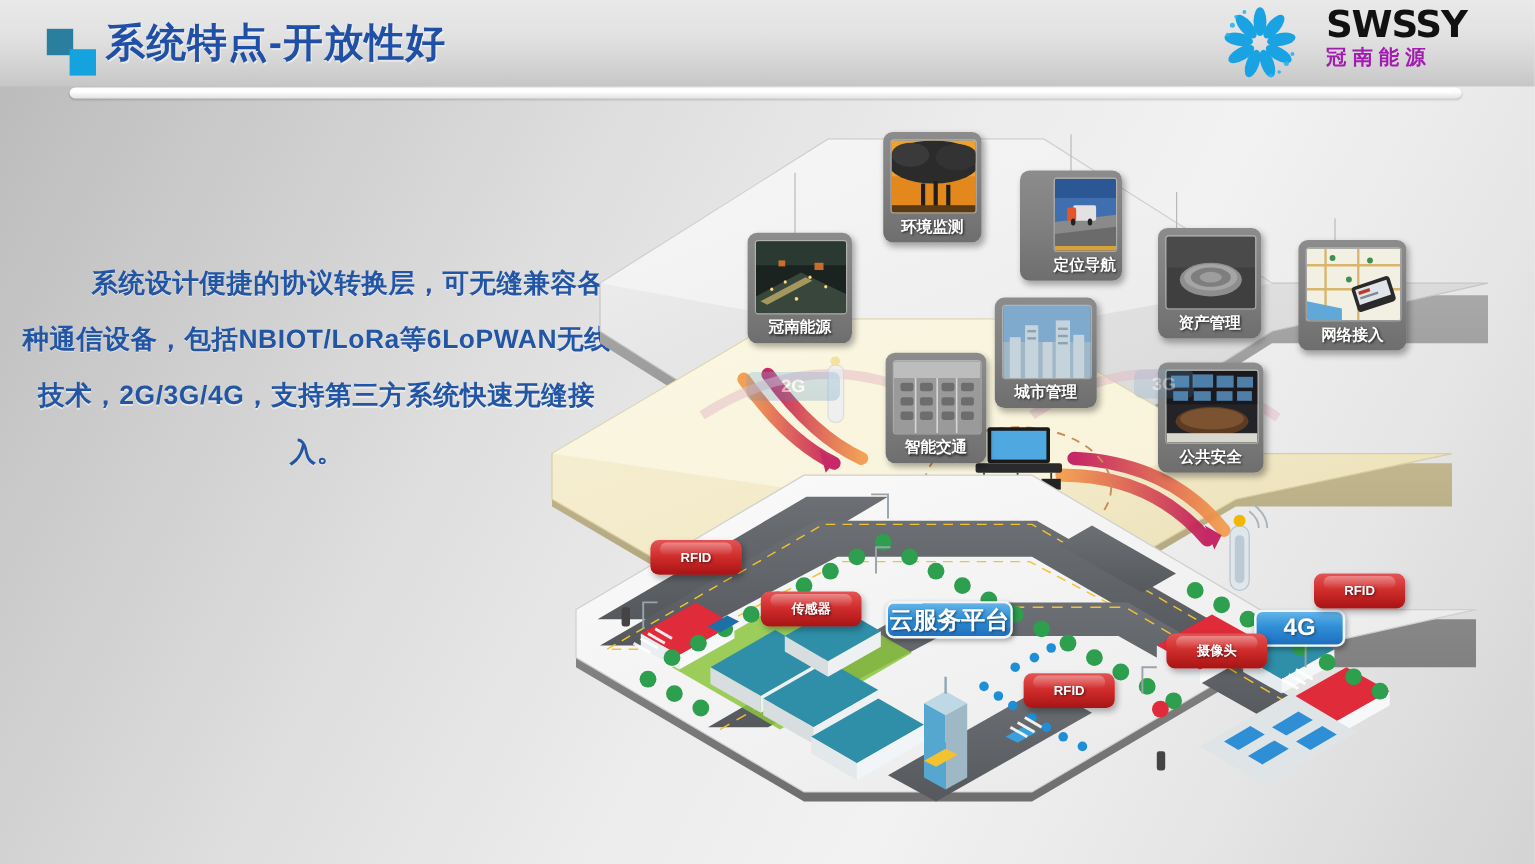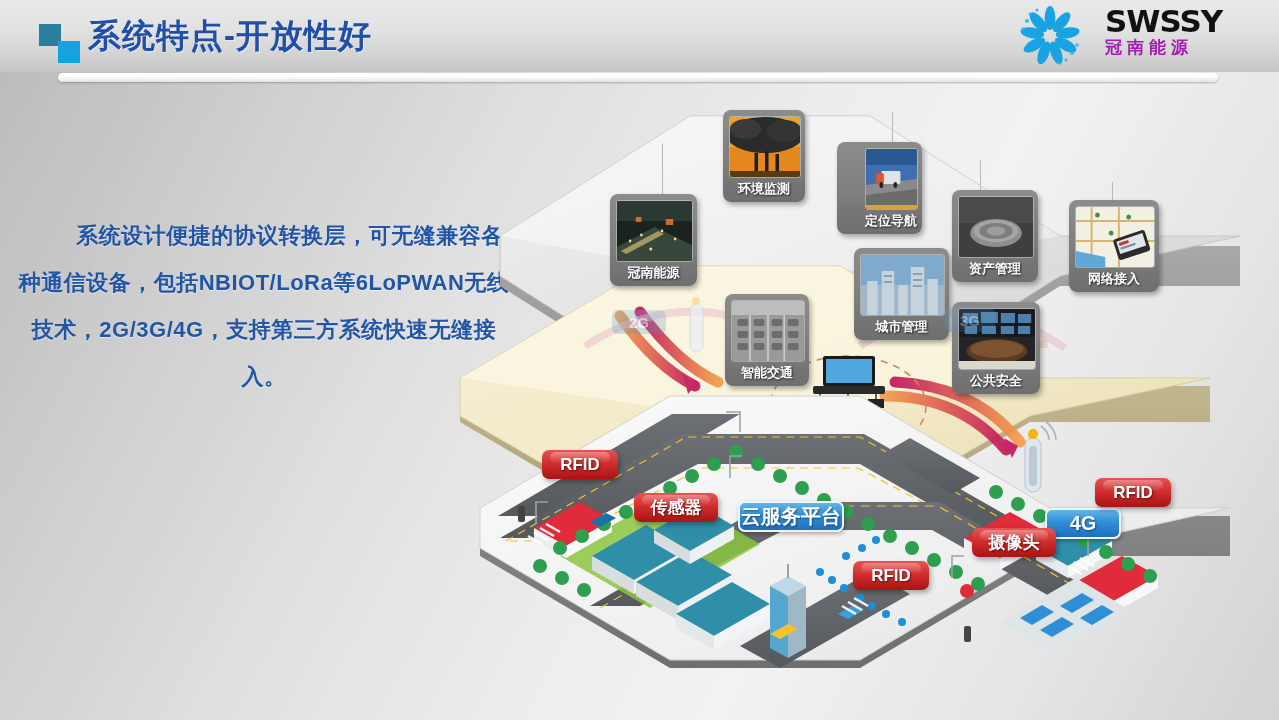--- a/index.html
+++ b/index.html
@@ -50,36 +50,36 @@
   .wm-cn{position:absolute;left:170px;top:6px;font-size:82px;font-weight:bold;
     color:#d45a2a;opacity:.55;letter-spacing:6px;white-space:nowrap;}
   .wm-en{position:absolute;left:110px;top:112px;font-size:30px;font-weight:bold;
     color:#cfc8a8;letter-spacing:6px;white-space:nowrap;}
   .wm-ghost{position:absolute;color:#e3a98a;font-weight:bold;font-size:22px;opacity:.55;}
 
   
   .card{position:absolute;border-radius:8px;
     background:linear-gradient(180deg,#8c8c8c 0%,#7e7e7e 55%,#6e6e6e 100%);
     box-shadow:2px 3px 5px rgba(0,0,0,.32);
-    padding:6px 6px 2px 6px;box-sizing:border-box;}
+    padding:6px 6px 2px 6px;box-sizing:border-box;margin-left:13px;}
   .card .thumb{width:100%;height:60px;border-radius:3px;overflow:hidden;
     border:1px solid rgba(255,255,255,.35);position:relative;}
   .card .lbl{display:block;text-align:center;color:#fff;font-size:13px;font-weight:bold;
     line-height:22px;text-shadow:1px 1px 2px rgba(0,0,0,.7);white-space:nowrap;}
   .leader{position:absolute;background:#b9b9b9;width:1px;}
 
   
   .pill{position:absolute;border-radius:7px;color:#fff;font-weight:bold;font-size:20px;
     display:flex;align-items:center;justify-content:center;
     background:linear-gradient(180deg,#63b4e8 0%,#2f8fd6 45%,#1f6fbf 100%);
     border:2px solid #eef5fb;box-shadow:1px 2px 4px rgba(0,0,0,.3);
     text-shadow:1px 1px 2px rgba(0,0,0,.45);white-space:nowrap;}
 
   
-  .badge{position:absolute;border-radius:7px;color:#fff;font-weight:bold;font-size:17px;
+  .badge{position:absolute;border-radius:7px;color:#fff;font-weight:bold;font-size:11px;
     display:flex;align-items:center;justify-content:center;
     background:linear-gradient(180deg,#e45454 0%,#cf2b2b 50%,#a81414 100%);
     box-shadow:2px 3px 5px rgba(0,0,0,.3);
     text-shadow:1px 1px 2px rgba(0,0,0,.55);white-space:nowrap;}
   .badge:after{content:"";position:absolute;left:10%;top:2px;width:80%;height:38%;
     border-radius:6px;background:linear-gradient(180deg,rgba(255,255,255,.33),rgba(255,255,255,0));}
 
   
   .faded{position:absolute;border-radius:6px;color:#ffffff;font-weight:bold;font-size:15px;
     display:flex;align-items:center;justify-content:center;
@@ -515,21 +515,21 @@
              <rect x="16" y="24" width="12" height="11" rx="2" fill="#e1562a"></rect>
              <circle cx="24" cy="36" r="3" fill="#222"></circle>
               <circle cx="46" cy="36" r="3" fill="#222"></circle>
             </g>
           <rect y="56" width="80" height="4" fill="#d8a23a"></rect>
         </svg>
       </div>
       <span class="lbl">定位导航</span>
     </div>
 
-    <div class="card" style="left:414px;top:162px;width:95px;">
+    <div class="card" style="left:376px;top:162px;width:85px;">
       <div class="thumb">
         <svg width="100%" height="60" viewBox="0 0 80 60" preserveAspectRatio="none">
           <rect width="80" height="60" fill="#7fa9cd"></rect>
           <rect y="30" width="80" height="30" fill="#9fb7c7"></rect>
           <g fill="#c5d3dc">
             <rect x="6" y="26" width="10" height="34"></rect>
               <rect x="20" y="16" width="12" height="44"></rect>
             <rect x="36" y="30" width="9" height="30"></rect>
               <rect x="48" y="12" width="13" height="48"></rect>
             <rect x="64" y="24" width="10" height="36"></rect>
@@ -603,21 +603,21 @@
             <rect x="40" y="28" width="34" height="22" rx="3" fill="#2a2a2a"></rect>
             <rect x="43" y="31" width="28" height="13" fill="#dfe5ea"></rect>
             <rect x="45" y="33" width="10" height="3" fill="#c0392b"></rect>
             <rect x="45" y="38" width="16" height="2" fill="#7f8c8d"></rect>
           </g>
         </svg>
       </div>
       <span class="lbl">网络接入</span>
     </div>
 
-    <div class="faded" style="left:172px;top:224px;width:54px;height:24px;">2G</div>
+    <div class="faded" style="left:182px;top:224px;width:78px;height:24px;">2G</div>
     <div class="faded" style="left:505px;top:222px;width:50px;height:24px;opacity:.38;">3G</div>
 
     <div class="pill" style="left:298px;top:415px;width:102px;height:27px;">云服务平台</div>
     <div class="pill" style="left:605px;top:422px;width:72px;height:27px;">4G</div>
 
     <div class="badge" style="left:102px;top:364px;width:76px;height:29px;">RFID</div>
     <div class="badge" style="left:194px;top:407px;width:84px;height:29px;">传感器</div>
     <div class="badge" style="left:655px;top:392px;width:76px;height:29px;">RFID</div>
     <div class="badge" style="left:532px;top:442px;width:84px;height:29px;">摄像头</div>
     <div class="badge" style="left:413px;top:475px;width:76px;height:29px;">RFID</div>

